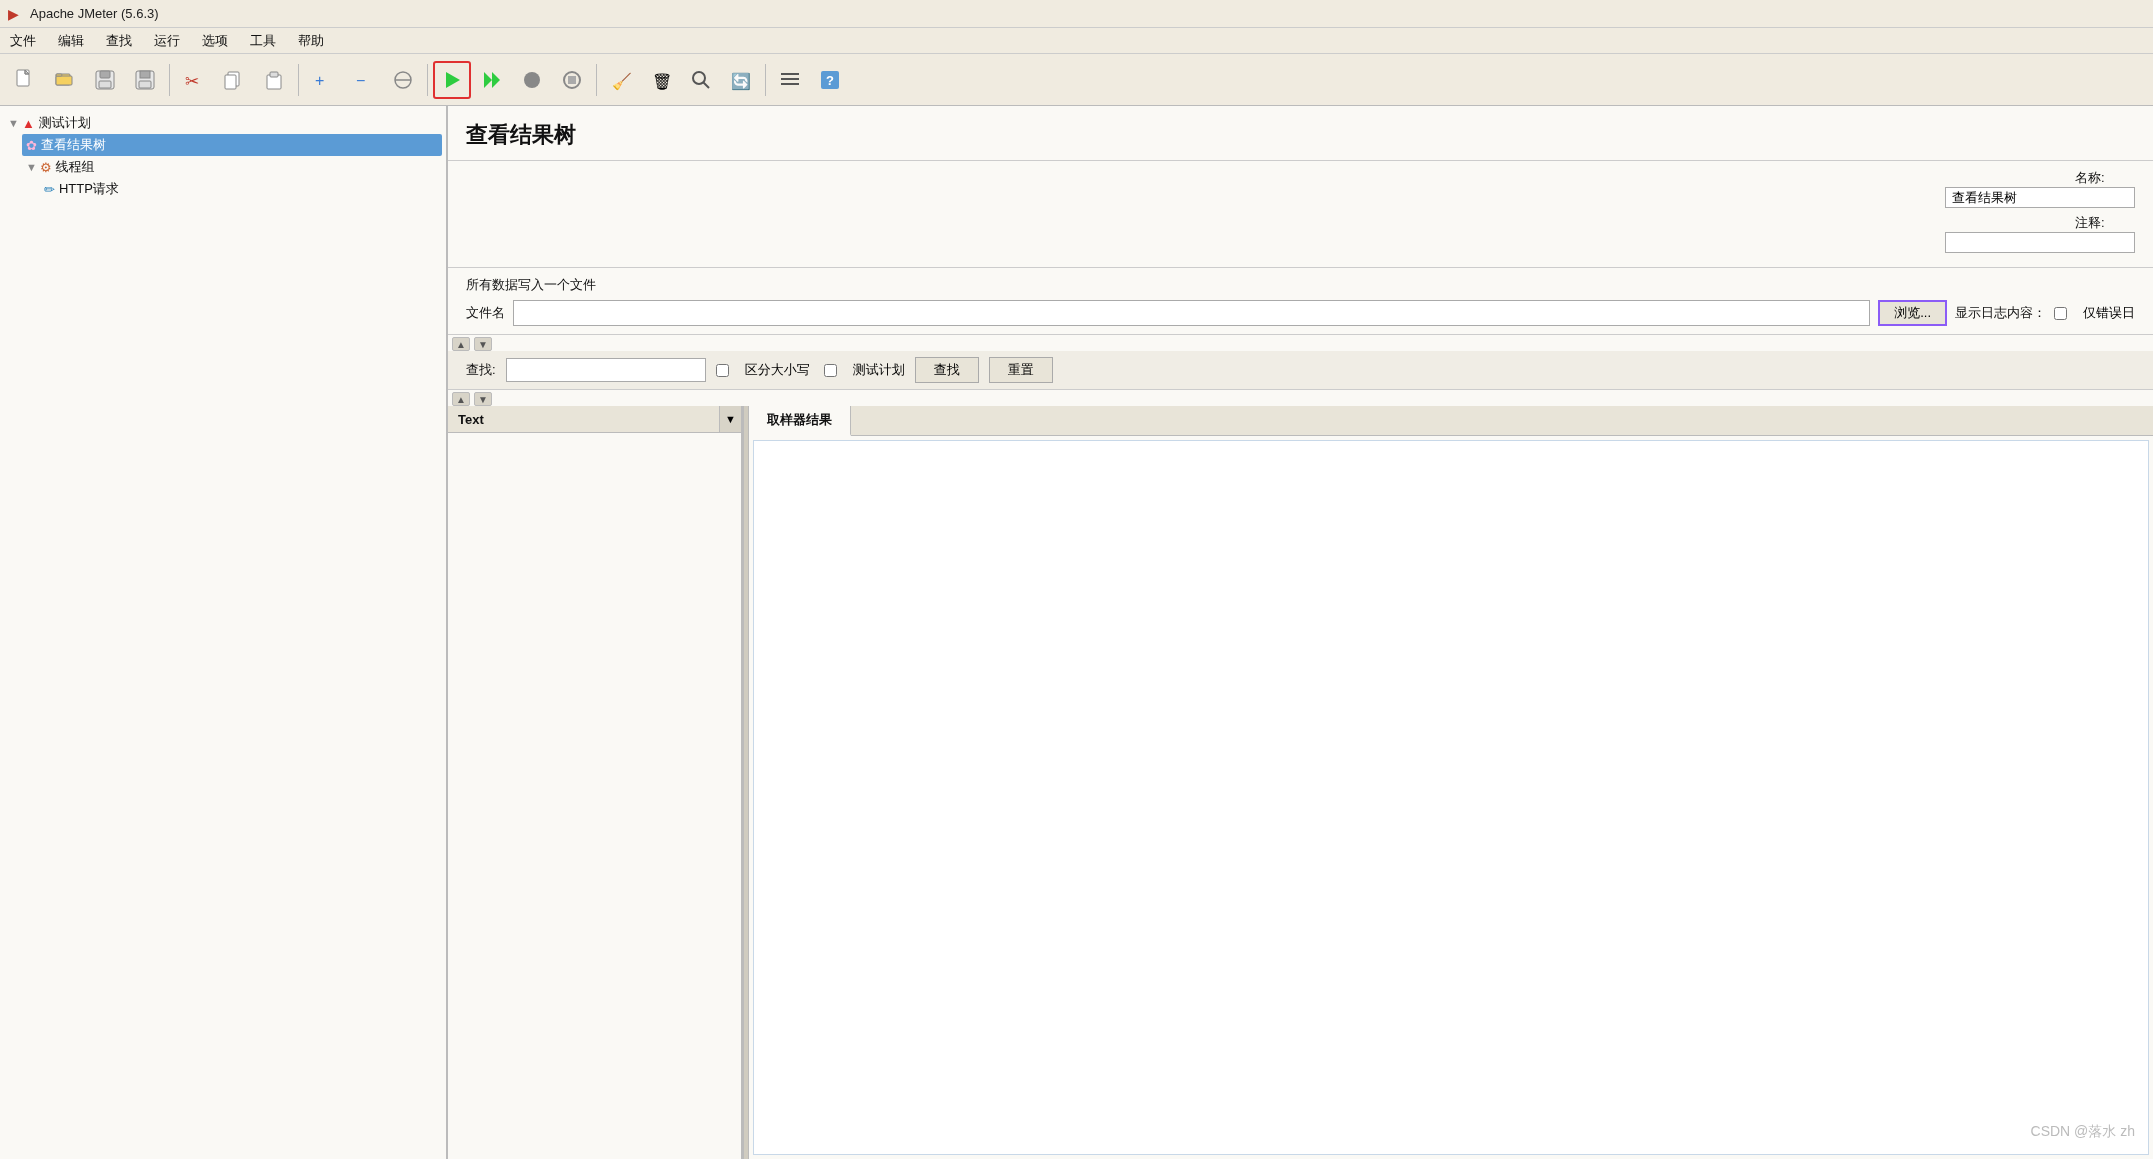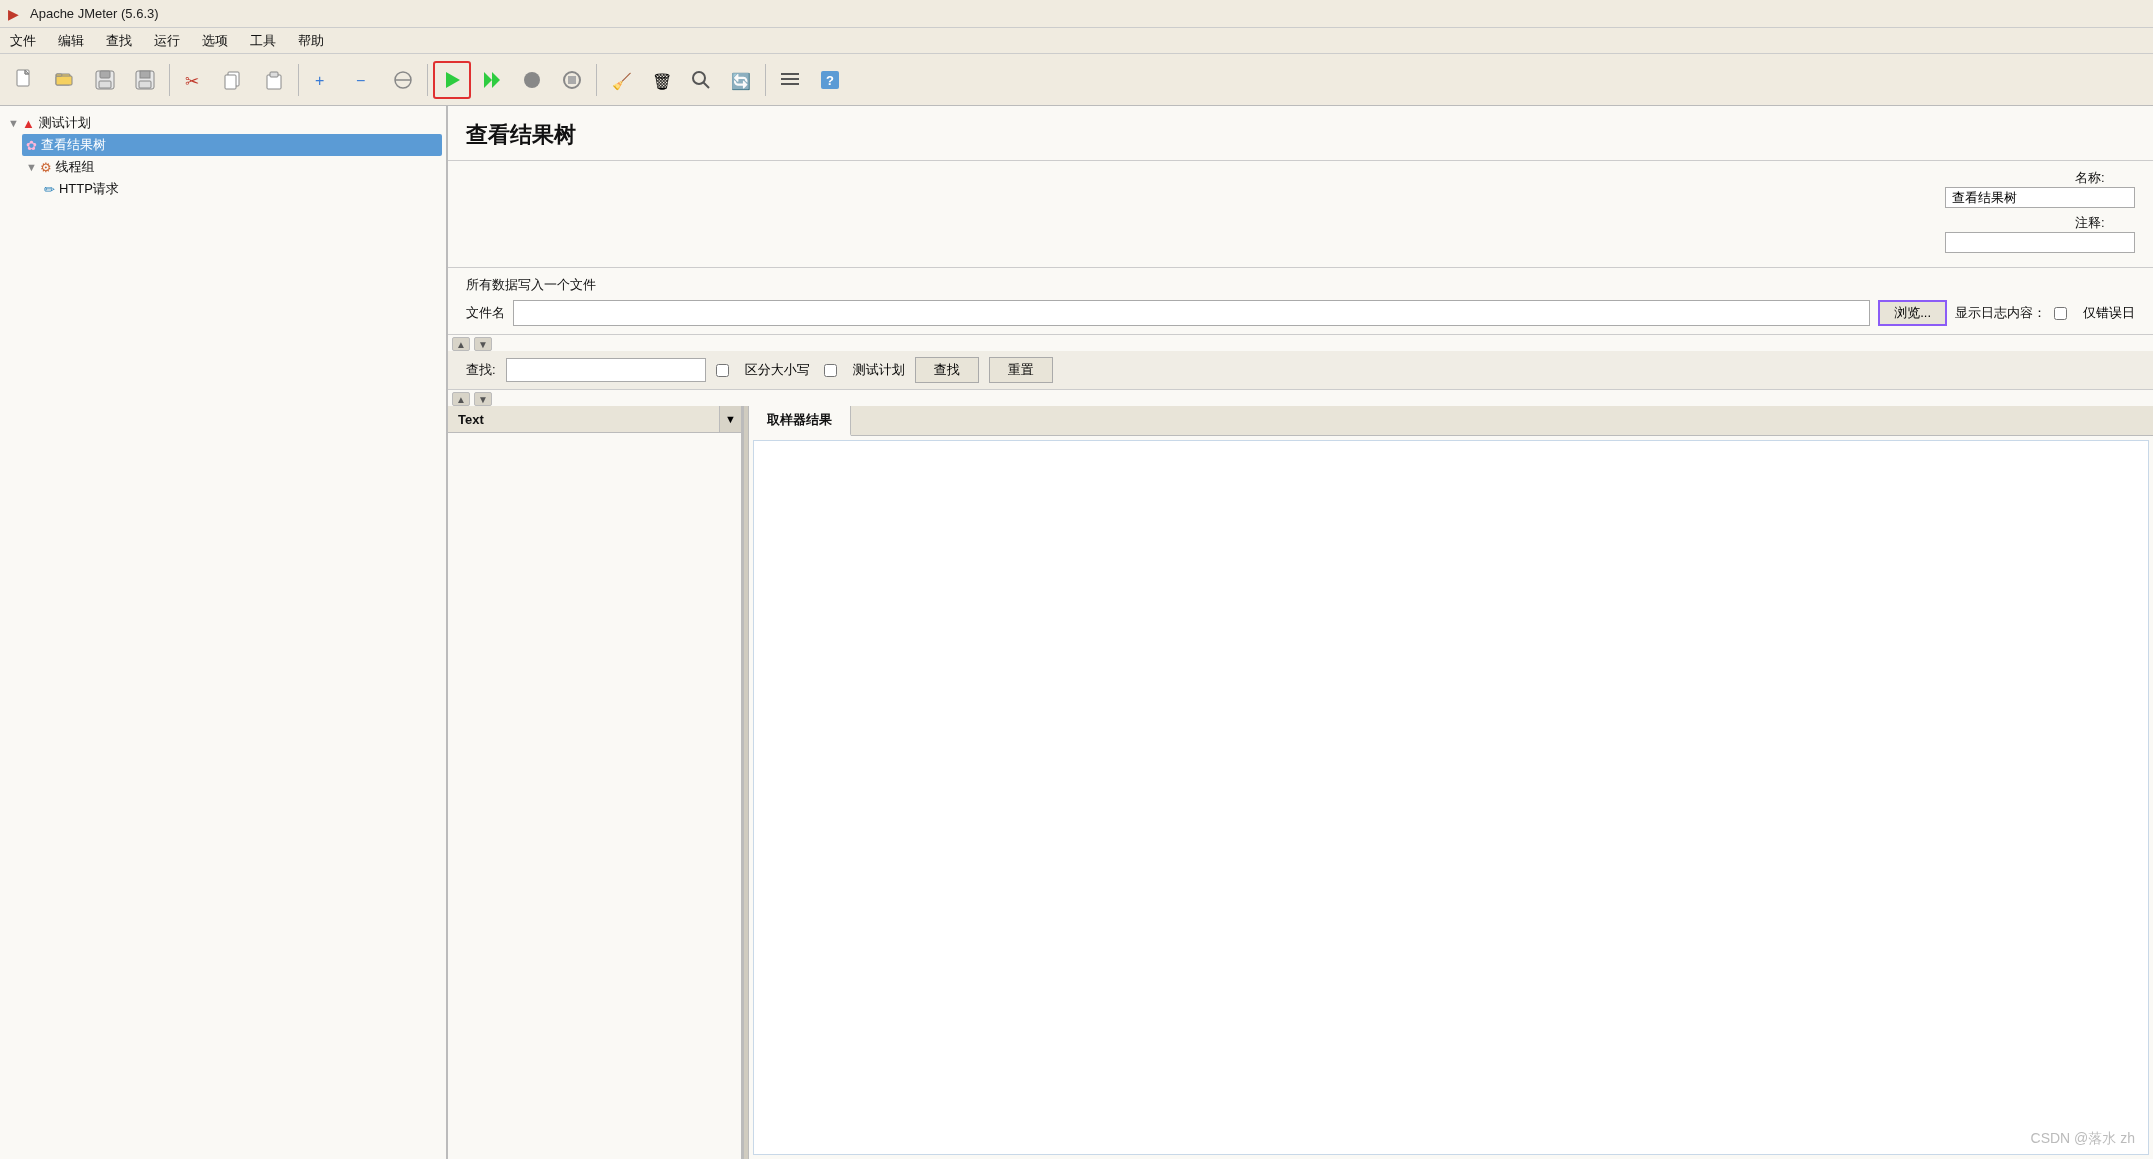--- a/index.html
+++ b/index.html
@@ -353,21 +353,21 @@
     .scroll-arrow-row .scroll-arrow {
       width: 18px;
       height: 14px;
       border-radius: 2px;
       margin-right: 2px;
     }
 
     
     .watermark {
       position: fixed;
-      bottom: 11px;
+      bottom: 18px;
       right: 18px;
       font-size: 14px;
       color: #bbb;
       pointer-events: none;
     }
 
     
     input[type="checkbox"] {
       width: 13px;
       height: 13px;

